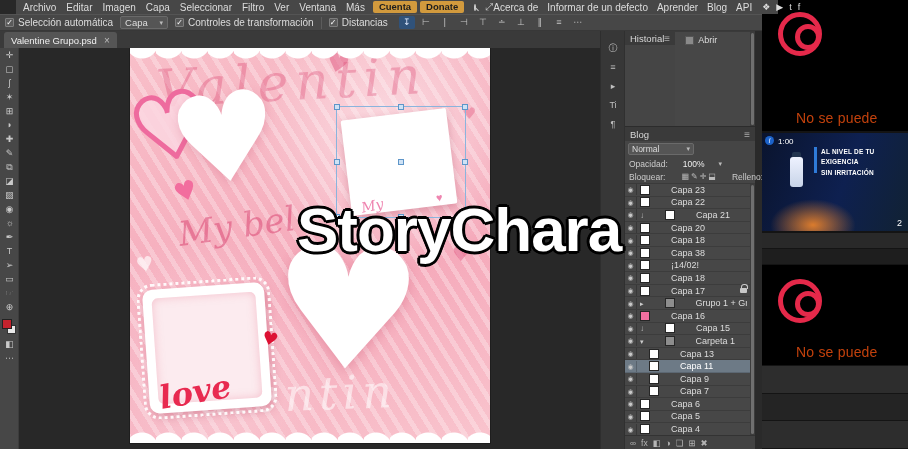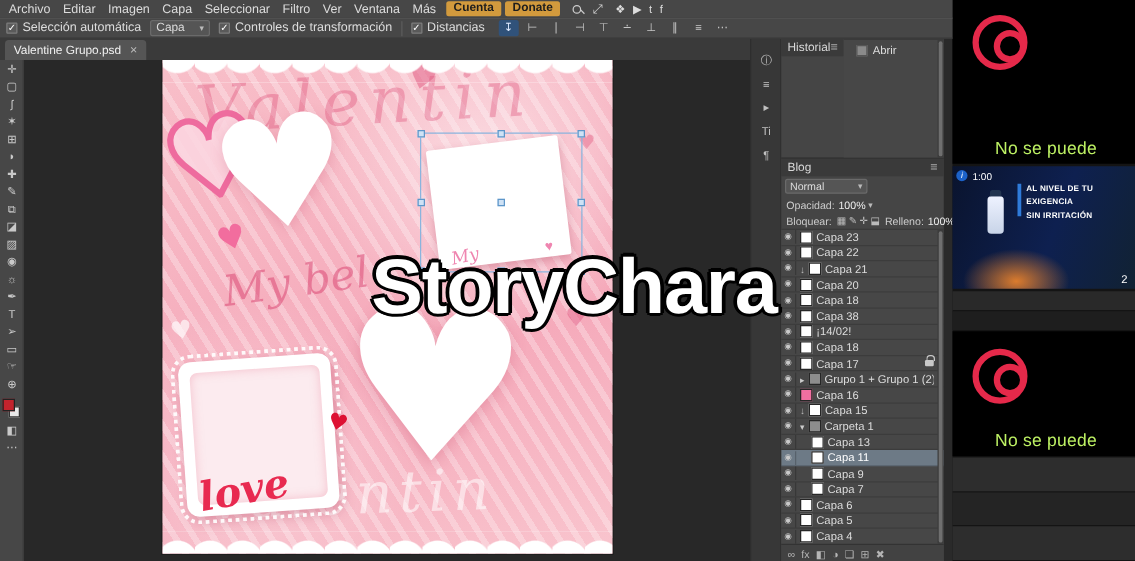--- a/index.html
+++ b/index.html
@@ -1,20 +1,20 @@
 <!DOCTYPE html>
 <html style="--accent: #d29a3d; --selection-blue: #5e96c9; --error-red: #e5294a; --selected-layer-bg: #6d7a86; --doc-pink: #f8bfc9; --watermark-fill: #ffffff; --watermark-outline: #000000;"><head>
 <meta charset="utf-8">
 <style>
   *{box-sizing:border-box;margin:0;padding:0}
   body{margin:0;background:#000;font-family:"Liberation Sans",sans-serif}
   .app{position:relative;width:908px;height:449px;background:#282828;overflow:hidden;color:#ddd;font-family:"Liberation Sans",sans-serif}
 
   
-  .menubar{position:absolute;top:0;left:0;width:762px;height:14px;background:#474747;display:flex;align-items:center;font-size:10px;padding-left:2px;z-index:30}
+  .menubar{position:absolute;top:0;left:16px;width:762px;height:14px;background:#474747;display:flex;align-items:center;font-size:10px;padding-left:2px;z-index:30}
   .menu-items{display:flex}
   .menu-item{padding:0 5px;color:#ddd;cursor:default;white-space:nowrap}
   .menu-btn{margin-left:3px;padding:0 6px;height:12px;line-height:12px;border-radius:2px;background:var(--accent,#d29a3d);color:#1d1d1d;font-size:9.5px;font-weight:bold;white-space:nowrap}
   .mag{width:7px;height:7px;border:1.4px solid #ccc;border-radius:50%;margin-left:10px;position:relative;display:inline-block}
   .mag::after{content:"";position:absolute;width:4px;height:1.4px;background:#ccc;right:-3.5px;bottom:-1px;transform:rotate(45deg)}
   .fsi{margin-left:9px;color:#ccc;font-size:10px}
   .menu-links{margin-left:auto;display:flex;gap:9px;color:#ddd;white-space:nowrap}
   .menu-link{cursor:default}
   .social{display:flex;gap:6px;margin:0 8px 0 10px;color:#ddd}
   .social-icon{font-size:9px;line-height:14px}
@@ -98,50 +98,50 @@
   .pm{color:#aaa;font-size:10px}
   .panel-hist{height:95px;display:flex;flex-direction:row;flex:none}
   .hist-body{flex:1;position:relative;background:#474747;border-top:1px solid #3a3a3a}
   .hist-row{height:13px;display:flex;align-items:flex-end;gap:4px;padding:0 8px 0 10px;font-size:9px;color:#ddd}
   .hist-thumb{width:9px;height:9px;background:#8a8a8a;border:1px solid #555;flex:none}
   .scrollv{position:absolute;right:0;top:0;bottom:0;width:5px;background:#3c3c3c}
   .scrollv::after{content:"";position:absolute;left:1px;top:1px;bottom:1px;width:3px;background:#6f6f6f;border-radius:2px}
   .panel-capas{flex:1;display:flex;flex-direction:column;border-top:1px solid #2c2c2c;min-height:0}
   .blend-row{height:16px;padding:2px 3px;flex:none}
   .opt-select.small{height:12px;width:66px;min-width:0;font-size:8.5px;padding:0 3px}
-  .ctl-row{height:13px;display:flex;align-items:center;gap:2px;font-size:8.5px;color:#ccc;padding:0 4px;flex:none;white-space:nowrap}
+  .ctl-row{height:13px;display:flex;align-items:center;gap:14px;font-size:8.5px;color:#ccc;padding:0 4px;flex:none;white-space:nowrap}
   .ctl-row .val{color:#eee;margin-left:1px}
   .lock-btns{display:flex;gap:2px;margin:0 2px}
   .lock-btn{font-size:8px;color:#bbb}
   .layers-list{flex:1;position:relative;background:#474747;border-top:1px solid #3a3a3a;overflow:hidden}
   .layer-row{display:flex;align-items:center;height:12.6px;border-bottom:1px solid rgba(0,0,0,.15);font-size:9px;color:#ddd;padding-right:8px}
   .layer-row.selected{background:var(--selected-layer-bg,#6d7a86);color:#fff}
   .eye{width:12px;text-align:center;font-size:7px;color:#c9c9c9;border-right:1px solid rgba(0,0,0,.2);flex:none;line-height:11px}
-  .row-mid{display:flex;align-items:flex-end;gap:3px;padding-left:3px;flex:1;min-width:0}
+  .row-mid{display:flex;align-items:flex-end;gap:21px;padding-left:3px;flex:1;min-width:0}
   .indent .row-mid{padding-left:12px}
   .thumb{width:10px;height:10px;background:#fff;border:1px solid #262626;flex:none}
   .thumb.folder{background:#8d8d8d}
   .tri{font-size:7px;color:#ccc}
   .clip{font-size:8px;color:#bbb}
   .lab{white-space:nowrap;overflow:hidden}
   .css-lock{position:relative;width:7px;height:5px;background:#c9c9c9;display:inline-block;border-radius:1px;flex:none;margin-left:auto}
   .css-lock::before{content:"";position:absolute;top:-4px;left:1px;width:5px;height:4px;border:1.2px solid #c9c9c9;border-bottom:none;border-radius:3px 3px 0 0}
   .layers-actions{height:14px;background:#424242;border-top:1px solid #333;display:flex;align-items:center;gap:5px;padding:0 5px;font-size:8.5px;color:#b5b5b5;flex:none}
   .bottom-icon{line-height:14px}
 
   .gapbar{position:absolute;left:755px;top:31px;width:7px;height:418px;background:#2a2a2a;z-index:3}
 
   
   .sidebar{position:absolute;left:762px;top:0;width:146px;height:449px;background:#141414;z-index:10}
   .video-item{position:relative;background:#000;height:131px}
   .video-item.v2{height:100px;margin-top:1px}
   .ring{position:absolute;left:16px;top:12px;width:44px;height:44px;border:5px solid var(--error-red,#e5294a);border-radius:50%}
   .ring::after{content:"";position:absolute;width:16px;height:16px;border:5px solid var(--error-red,#e5294a);border-radius:50%;right:-4px;top:7px}
   .video-item.v2 .ring{top:14px}
-  .video-error{position:absolute;left:34px;bottom:5px;color:#bef264;font-size:14px;letter-spacing:.2px;white-space:nowrap}
+  .video-error{position:absolute;left:34px;bottom:5px;color:#c2410c;font-size:14px;letter-spacing:.2px;white-space:nowrap}
   .ad{position:relative;height:98px;margin-top:2px;overflow:hidden;background:linear-gradient(110deg,#0a142e 0%,#0e2050 55%,#112233 100%)}
   .ad-glow{position:absolute;left:8px;bottom:-20px;width:86px;height:52px;background:radial-gradient(ellipse at center,rgba(255,140,40,.85),rgba(255,140,40,0) 70%)}
   .bottle{position:absolute;left:28px;top:24px;width:13px;height:30px;background:linear-gradient(#eef2ff,#c8d4e8);border-radius:3px}
   .bottle::before{content:"";position:absolute;top:-5px;left:2px;width:9px;height:5px;background:#22344f;border-radius:2px 2px 0 0}
   .ad-bar{position:absolute;left:52px;top:14px;width:3px;height:26px;background:#2f7bd9}
   .ad-text{position:absolute;left:59px;top:14px;width:82px;font-size:6.5px;font-weight:bold;color:#fff;line-height:1.6;letter-spacing:.2px}
   .ad-info{position:absolute;left:3px;top:3px;width:9px;height:9px;border-radius:50%;background:#1c62c9;color:#fff;font-size:7px;line-height:9px;text-align:center;font-style:italic}
   .ad-time{position:absolute;left:16px;top:4px;font-size:8px;color:#fff}
   .ad-badge{position:absolute;right:6px;bottom:3px;font-size:9px;color:#fff}
   .srow{height:15px;background:#292929;margin-top:2px}
@@ -166,20 +166,27 @@
         <div class="menu-item">Seleccionar</div>
         <div class="menu-item">Filtro</div>
         <div class="menu-item">Ver</div>
         <div class="menu-item">Ventana</div>
         <div class="menu-item">Más</div>
       </div>
     <div class="menu-btn">Cuenta</div>
     <div class="menu-btn">Donate</div>
     <span class="mag"></span>
     <span class="fsi">⤢</span>
+    <div class="menu-links">
+        <span class="menu-link">Acerca de</span>
+        <span class="menu-link">Informar de un defecto</span>
+        <span class="menu-link">Aprender</span>
+        <span class="menu-link">Blog</span>
+        <span class="menu-link">API</span>
+      </div>
     <div class="social">
         <span class="social-icon">❖</span>
         <span class="social-icon">▶</span>
         <span class="social-icon">t</span>
         <span class="social-icon">f</span>
       </div>
   </div>
 
   <div class="optionsbar">
     <label class="opt-check">

